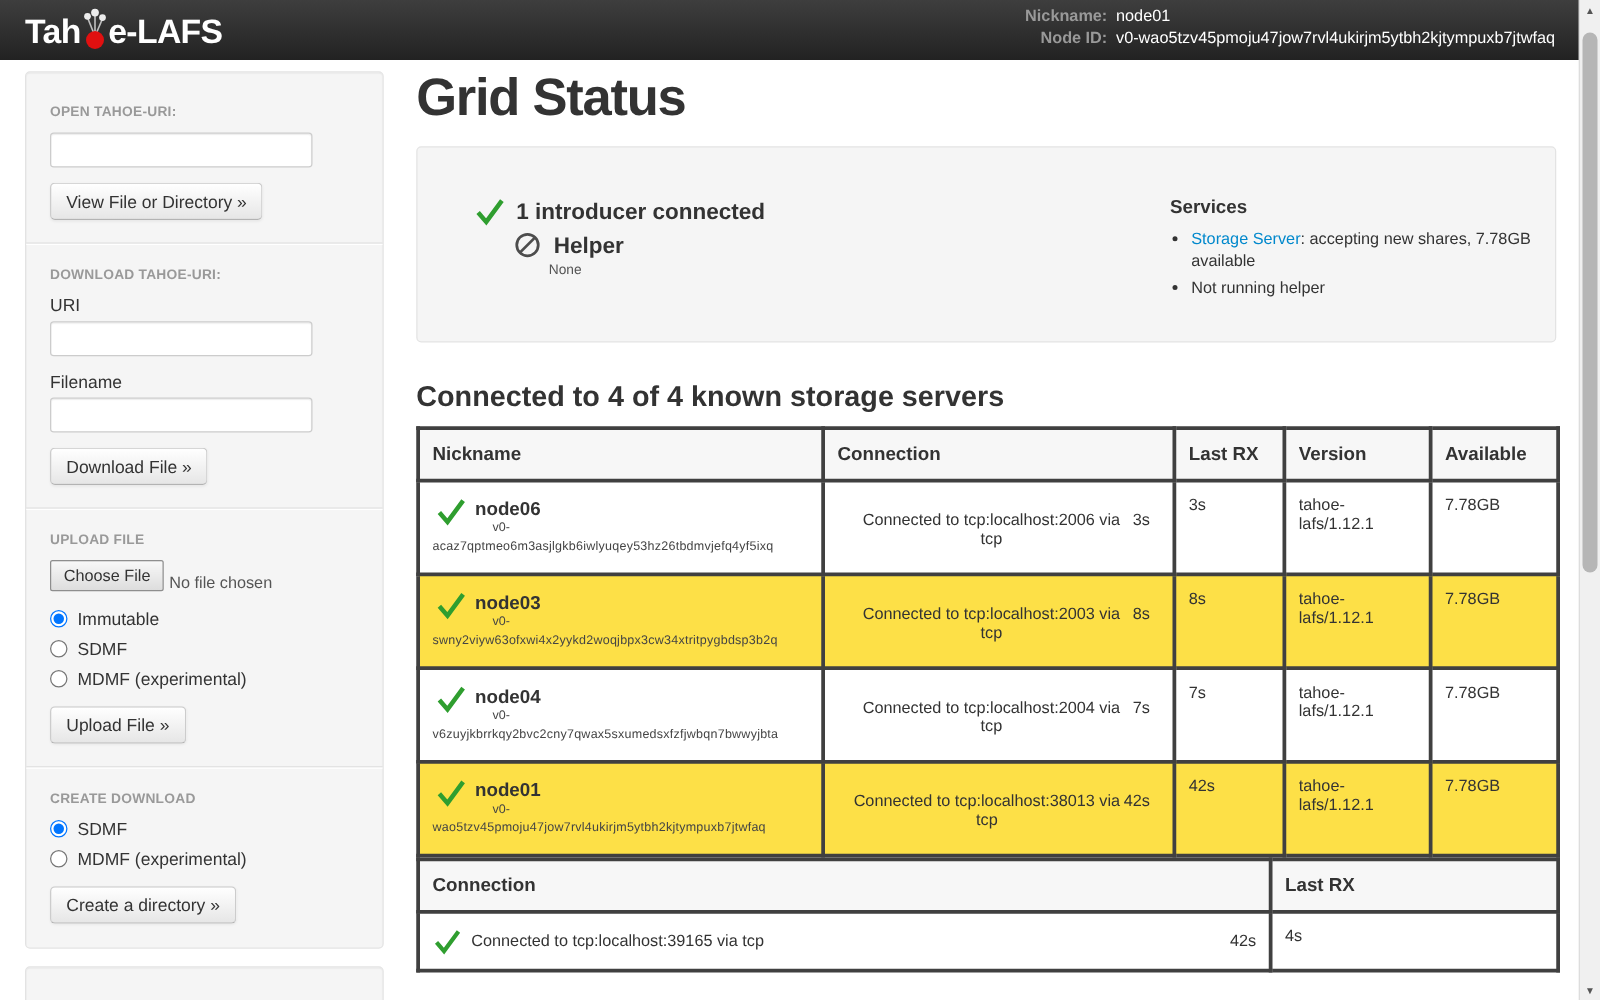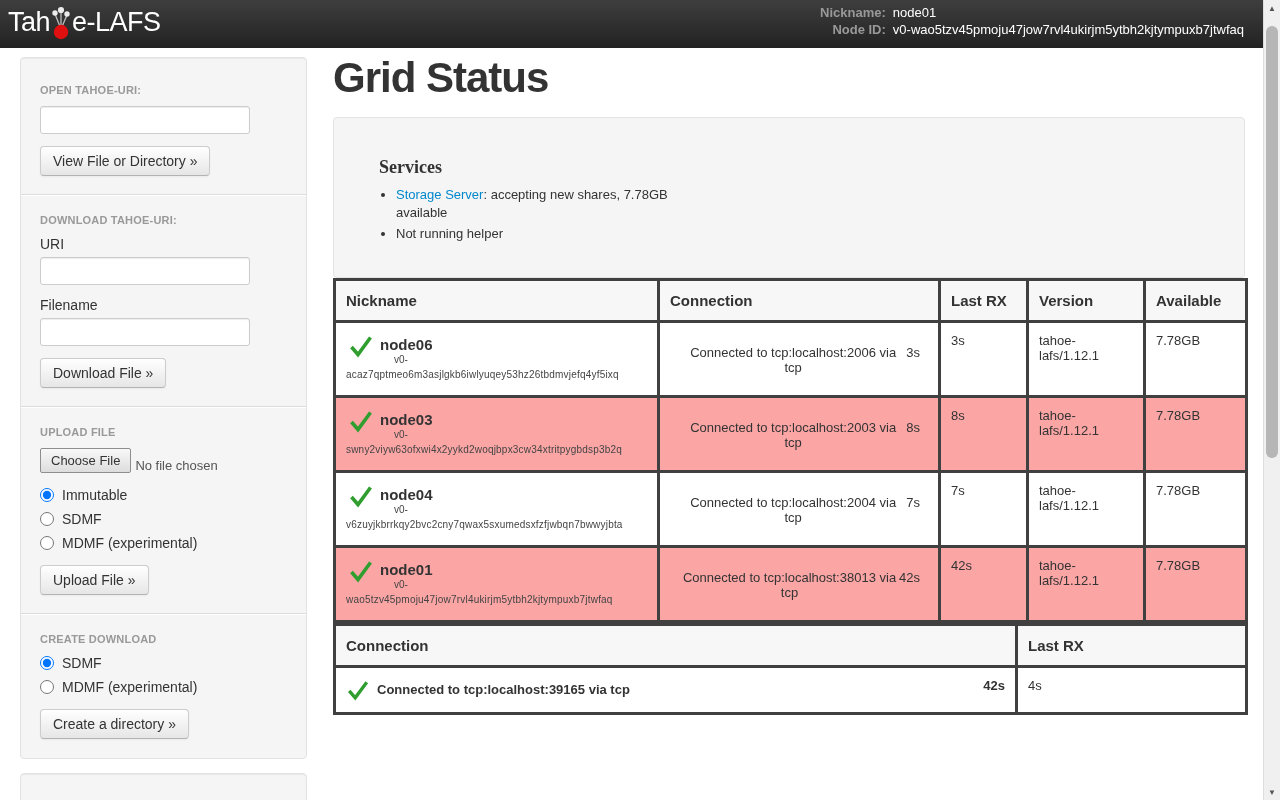--- a/index.html
+++ b/index.html
@@ -10,23 +10,23 @@
     font-family:"Liberation Sans", sans-serif;
   }
 
   
   .navbar {
     height:48px; width:100%;
     background:linear-gradient(#3e3e3e,#222);
     position:relative;
   }
   .brand {
-    position:absolute; left:8px; top:7px;
-    color:#fff; font-size:27px; font-weight:normal; letter-spacing:-0.5px;
-    display:flex; 
+    position:absolute; left:20px; top:7px;
+    color:#fff; font-size:27px; font-weight:bold; letter-spacing:-0.5px;
+    display:flex; align-items:center;
   }
   .brand svg { margin:0 -1px; position:relative; top:-2px; }
   .nav-ids {
     position:absolute; right:36px; top:6px;
     display:grid; grid-template-columns:auto auto; column-gap:7px; row-gap:3px;
     font-size:13px; line-height:14px;
   }
   .nav-ids .lbl { color:#999; font-weight:bold; text-align:right; }
   .nav-ids .val { color:#fff; }
 
@@ -81,46 +81,46 @@
   .summary-well {
     background:#f5f5f5; border:1px solid #e3e3e3; border-radius:4px;
     padding:38px 16px 30px 45px; display:flex; margin-bottom:0;
   }
   .sum-left { flex:1; }
   .sum-row1 { display:flex; align-items:center; gap:8px; font-size:18px; font-weight:bold; }
   .sum-row2 { display:flex; align-items:center; gap:10px; font-size:18px; font-weight:bold;
               margin-left:32px; margin-top:3px; }
   .sum-none { margin-left:60px; margin-top:3px; font-size:11px; color:#555; }
   .services { width:292px; padding-top:1px; }
-  .services h3 { font-size:18px; font-weight:bold; margin:0 0 8px; color:#333;font-family:Liberation Serif, serif; }
+  .services h3 { font-size:15px; font-weight:bold; margin:0 0 8px; color:#333; }
   .services ul { margin:0; padding-left:17px; }
   .services li { font-size:13px; color:#333; line-height:1.4; margin-bottom:3px; }
   .services a { color:#0088cc; text-decoration:none; }
 
   h2.section-heading { font-size:23px; font-weight:bold; color:#333; margin:30px 0 10px; }
   h2.intro-heading { margin-top:26px; }
 
   table.grid { width:100%; border-collapse:collapse; font-size:13px; color:#333; table-layout:fixed; }
   table.grid th, table.grid td { border:3px solid #404040; text-align:left; vertical-align:top; }
   table.grid th { padding:11px 10px; font-size:15px; font-weight:bold; background:#f7f7f7; }
   table.grid td { padding:10px; }
-  tr.striped td { background:#fca5a5; }
+  tr.striped td { background:#fde047; }
 
   td.nick { padding:8px 6px 8px 4px; }
   .nick-top { display:flex; align-items:flex-start; gap:6px; margin-left:2px;text-align:center; }
   .nick-name { font-size:15px; font-weight:bold; padding-top:3px; }
   .nick-v0 { font-size:10px; color:#444; margin-left:48px; margin-top:-5px; }
   .nick-hash { font-size:10px; color:#444; margin-top:4px; letter-spacing:.2px; white-space:nowrap; }
   td.conn { padding:0; }
   .conn-inner { display:flex; justify-content:space-between; padding:12px 8px 10px 10px;text-align:center; }
   td.rx { text-align:right; padding-top:12px; }
   td.ver, td.avail { padding-top:12px; }
 
   td.iconn { vertical-align:middle; padding:6px 8px 6px 6px; }
-  .iconn-inner { display:flex; justify-content:space-between; align-items:flex-start;font-weight:bold; }
+  .iconn-inner { display:flex; justify-content:space-between; align-items:center; }
   .iconn-left { display:flex; align-items:center; gap:7px; }
   td.irx { vertical-align:middle; text-align:right; padding-right:10px; }
 
   .check-icon { flex:none; }
 </style>
 </head>
 <body>
 
 <div class="navbar">
   <div class="brand">
@@ -210,29 +210,46 @@
     <div class="well tools">
       
       
     </div>
   </div>
 
   <div class="main">
     <h1 class="page-title">Grid Status</h1>
 
     <div class="summary-well">
+      <div class="sum-left">
+        <div class="sum-row1">
+          <svg class="check-icon" width="26" height="26" viewBox="0 0 26 26">
+            <path d="M3.5 14 L10 21.5 L22.5 4.5" fill="none" stroke="#2f9e2f" stroke-width="3.6"></path>
+          </svg>
+          <span>1 introducer connected</span>
+        </div>
+        <div class="sum-row2">
+          <svg width="22" height="22" viewBox="0 0 22 22">
+            <circle cx="11" cy="11" r="8.6" fill="none" stroke="#4d4d4d" stroke-width="2.2"></circle>
+            <line x1="5.3" y1="16.7" x2="16.7" y2="5.3" stroke="#4d4d4d" stroke-width="2.2"></line>
+          </svg>
+          <span>Helper</span>
+        </div>
+        <div class="sum-none">None</div>
+      </div>
       <div class="services">
         <h3>Services</h3>
         <ul>
           <li><a href="#">Storage Server</a><span>: accepting new shares, 7.78GB available</span></li>
           <li>Not running helper</li>
         </ul>
       </div>
     </div>
 
+    <h2 class="section-heading">Connected to 4 of 4 known storage servers</h2>
 
     <table class="grid">
       <colgroup>
           <col style="width:324px">
           <col style="width:281px">
           <col style="width:88px">
           <col style="width:117px">
           <col style="width:102px">
         </colgroup>
       <thead>

